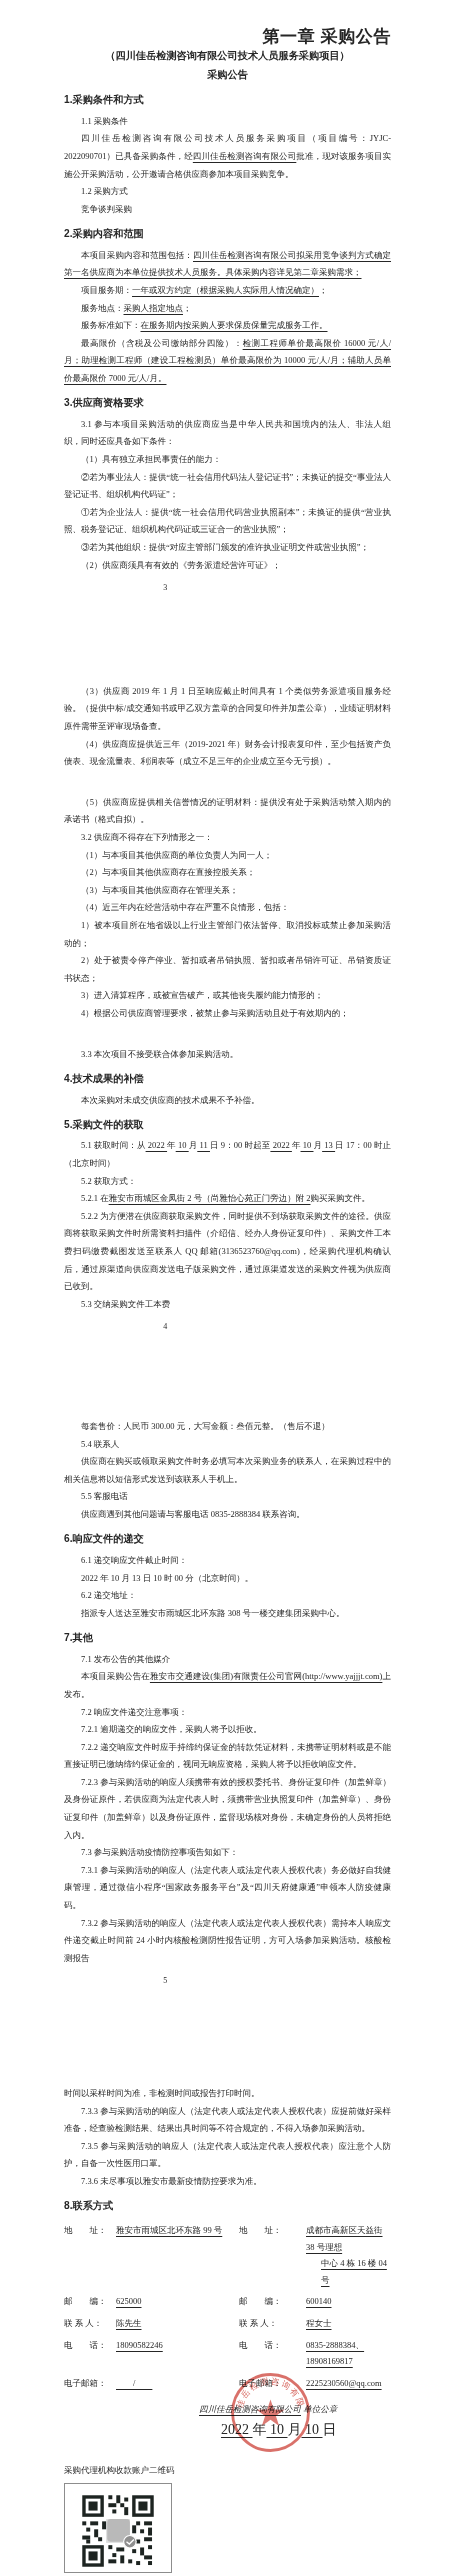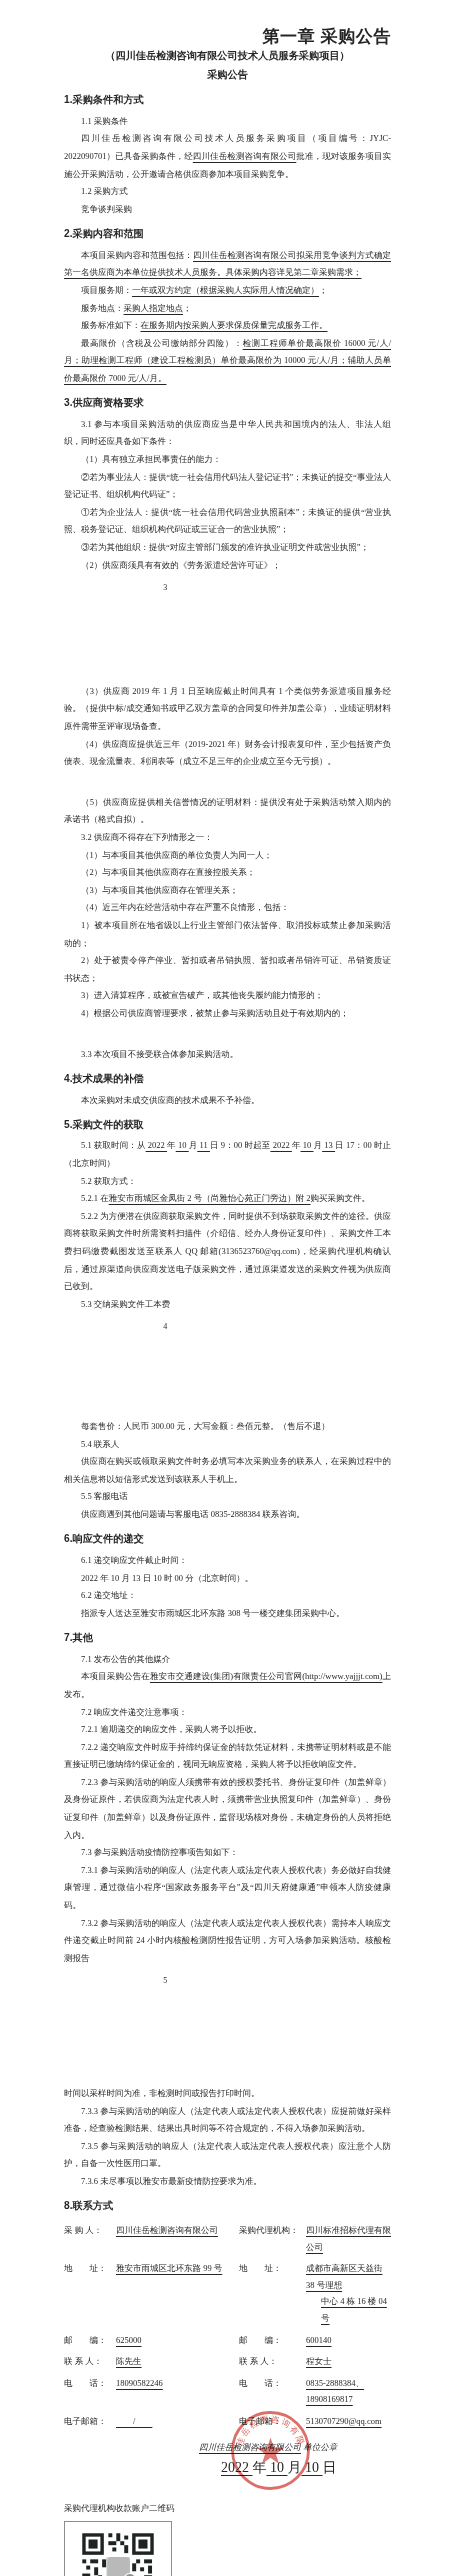--- a/index.html
+++ b/index.html
@@ -119,30 +119,20 @@
       <div class="pageno">5</div>
       <div class="spacer" style="height: 96px;"></div>
       <div class="p noind">时间以采样时间为准，非检测时间或报告打印时间。</div>
       <div class="p">7.3.3 参与采购活动的响应人（法定代表人或法定代表人授权代表）应提前做好采样准备，经查验检测结果、结果出具时间等不符合规定的，不得入场参加采购活动。</div>
       <div class="p">7.3.5 参与采购活动的响应人（法定代表人或法定代表人授权代表）应注意个人防护，自备一次性医用口罩。</div>
       <div class="p">7.3.6 未尽事项以雅安市最新疫情防控要求为准。</div>
       <div class="h2">8.联系方式</div>
       <div class="contacts">
         <div class="c-row">
           <div class="c-left">
-            <span class="c-label">采 购 人：</span>
-            <span class="c-val u">四川佳岳检测咨询有限公司</span>
-          </div>
-          <div class="c-right">
-            <span class="c-label">采购代理机构：</span>
-            <span class="c-val"><div class="line1 u">四川标准招标代理有限公司</div></span>
-          </div>
-        </div>
-        <div class="c-row">
-          <div class="c-left">
             <span class="c-label">地　　址：</span>
             <span class="c-val u">雅安市雨城区北环东路 99 号</span>
           </div>
           <div class="c-right">
             <span class="c-label">地　　址：</span>
             <span class="c-val"><div class="line1 u">成都市高新区天益街 38 号理想</div><div class="line2 u">中心 4 栋 16 楼 04 号</div></span>
           </div>
         </div>
         <div class="c-row">
           <div class="c-left">
@@ -174,21 +164,21 @@
             <span class="c-val"><div class="line1 u">0835-2888384、18908169817</div></span>
           </div>
         </div>
         <div class="c-row">
           <div class="c-left">
             <span class="c-label">电子邮箱：</span>
             <span class="c-val u">　　/　　</span>
           </div>
           <div class="c-right">
             <span class="c-label">电子邮箱：</span>
-            <span class="c-val"><div class="line1 u">5130707290@qq.com</div></span>
+            <span class="c-val"><div class="line1 u">2225230560@qq.com</div></span>
           </div>
         </div>
       </div>
       <div class="stamp-area">
     <div class="stampline"><span class="u">四川佳岳检测咨询有限公司</span><span> 单位公章</span></div>
     <div class="stampline2"><span class="u"> 2022 </span><span>年</span><span class="u">  10  </span><span>月</span><span class="u"> 10 </span><span>日</span></div>
     <svg class="seal" viewBox="0 0 150 150" xmlns="http://www.w3.org/2000/svg">
       <defs>
         <path id="ringPath" d="M 25,75 A 50,50 0 0 1 125,75" fill="none"></path>
       </defs>

